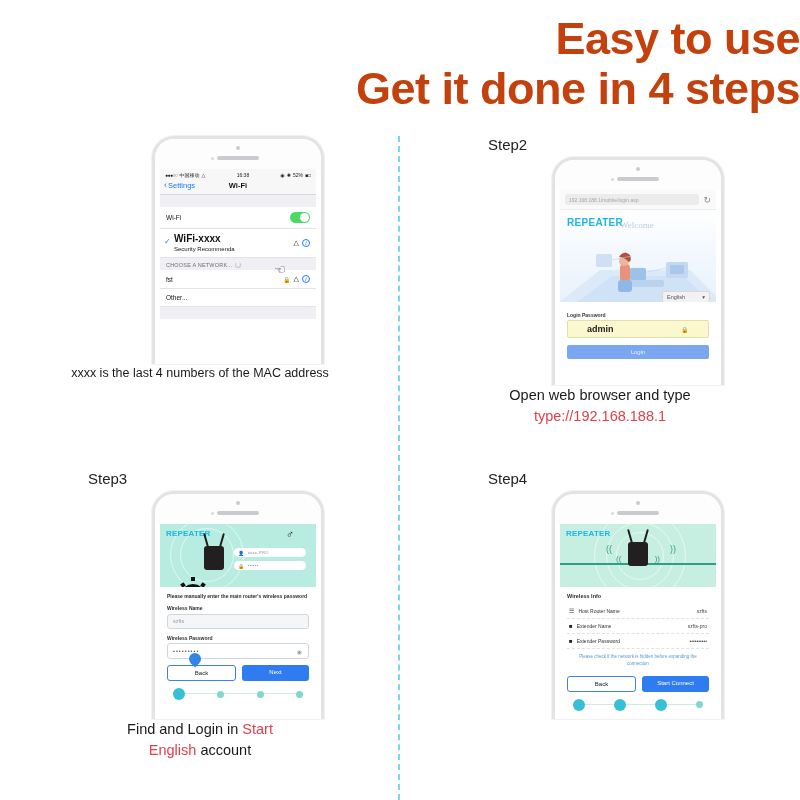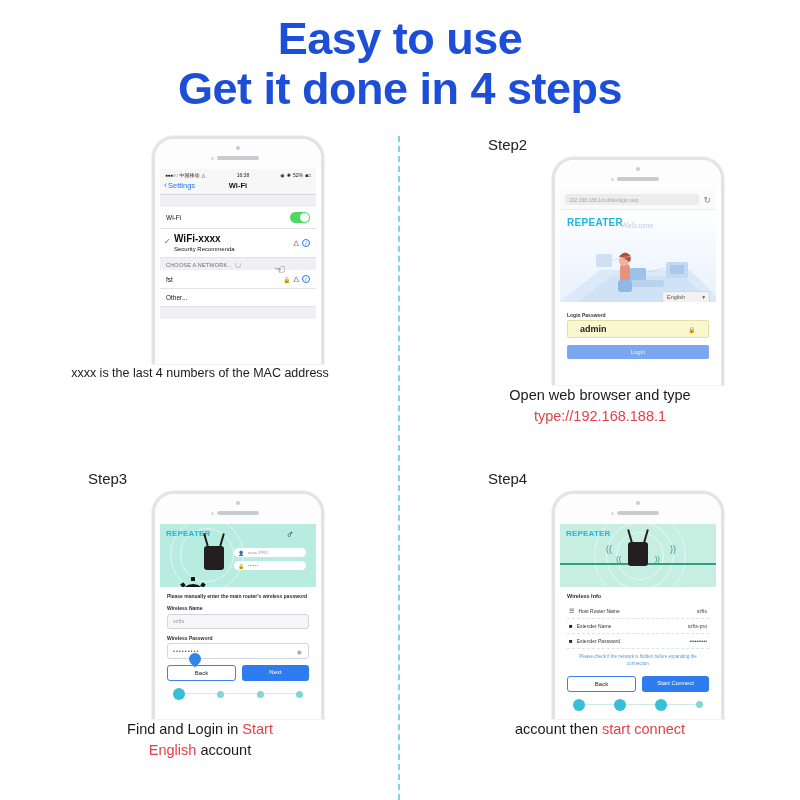--- a/index.html
+++ b/index.html
@@ -10,22 +10,23 @@
     overflow: hidden;
   }
   .page { position: relative; width: 800px; height: 800px; background:#fff; }
 
   
   .heading {
     position: absolute; top: 14px; left: 0; width: 800px;
     text-align: center;
   }
   .heading .line {
-    font-weight: bold; color: #1d4ed8; letter-spacing: -0.5px;
+    font-weight: bold; color: #c2410c; letter-spacing: -0.5px;
     line-height: 1.12;
+    text-align: right;
   }
   .heading .l1 { font-size: 45px; }
   .heading .l2 { font-size: 45px; }
 
   
   .v-divider {
     position: absolute; left: 398px; top: 136px; width: 0;
     height: 664px;
     border-left: 2px dashed #7fd3ea;
   }
@@ -149,21 +150,21 @@
   .lang-select {
     position:absolute; right:6px; bottom:-1px;
     background:#f2f2f2; border:1px solid #d8d8d8; border-radius:2px;
     font-size:5.5px; color:#555; padding:2px 4px; width:48px;
     display:flex; justify-content:space-between; align-items:center;
   }
   .form-zone { padding: 10px 7px 6px 7px; position:relative; }
   .lbl-pw { font-size:5px; color:#333; font-weight:bold; margin-bottom:2px; }
   .pw-field {
     background:#fbf8cf; border:1px solid #e4dfa4; border-radius:2px;
-    padding:3px 12px; font-size:9px; font-weight:bold; color:#222;
+    padding:3px 19px; font-size:9px; font-weight:bold; color:#222;
     display:flex; justify-content:space-between; align-items:center;
   }
   .pw-lock { font-size:6px; color:#8a7f20; }
   .btn-login {
     margin-top:7px; background:#7ba7f0; color:#e9f0ff; text-align:center;
     font-size:6px; padding:4px 0; border-radius:2px;
   }
 
   
   .app-hero {
@@ -546,19 +547,16 @@
               <span class="pdot active"></span>
               <span class="pdot active"></span>
               <span class="pdot"></span>
             </div>
           </div>
 
         </div>
       </div>
     </div>
     <div class="caption">
-      <div class="cap1">
-        <span>account then </span><span class="red">start connect</span>
-      </div>
     </div>
   </div>
 
 </div>
 
 </body></html>

